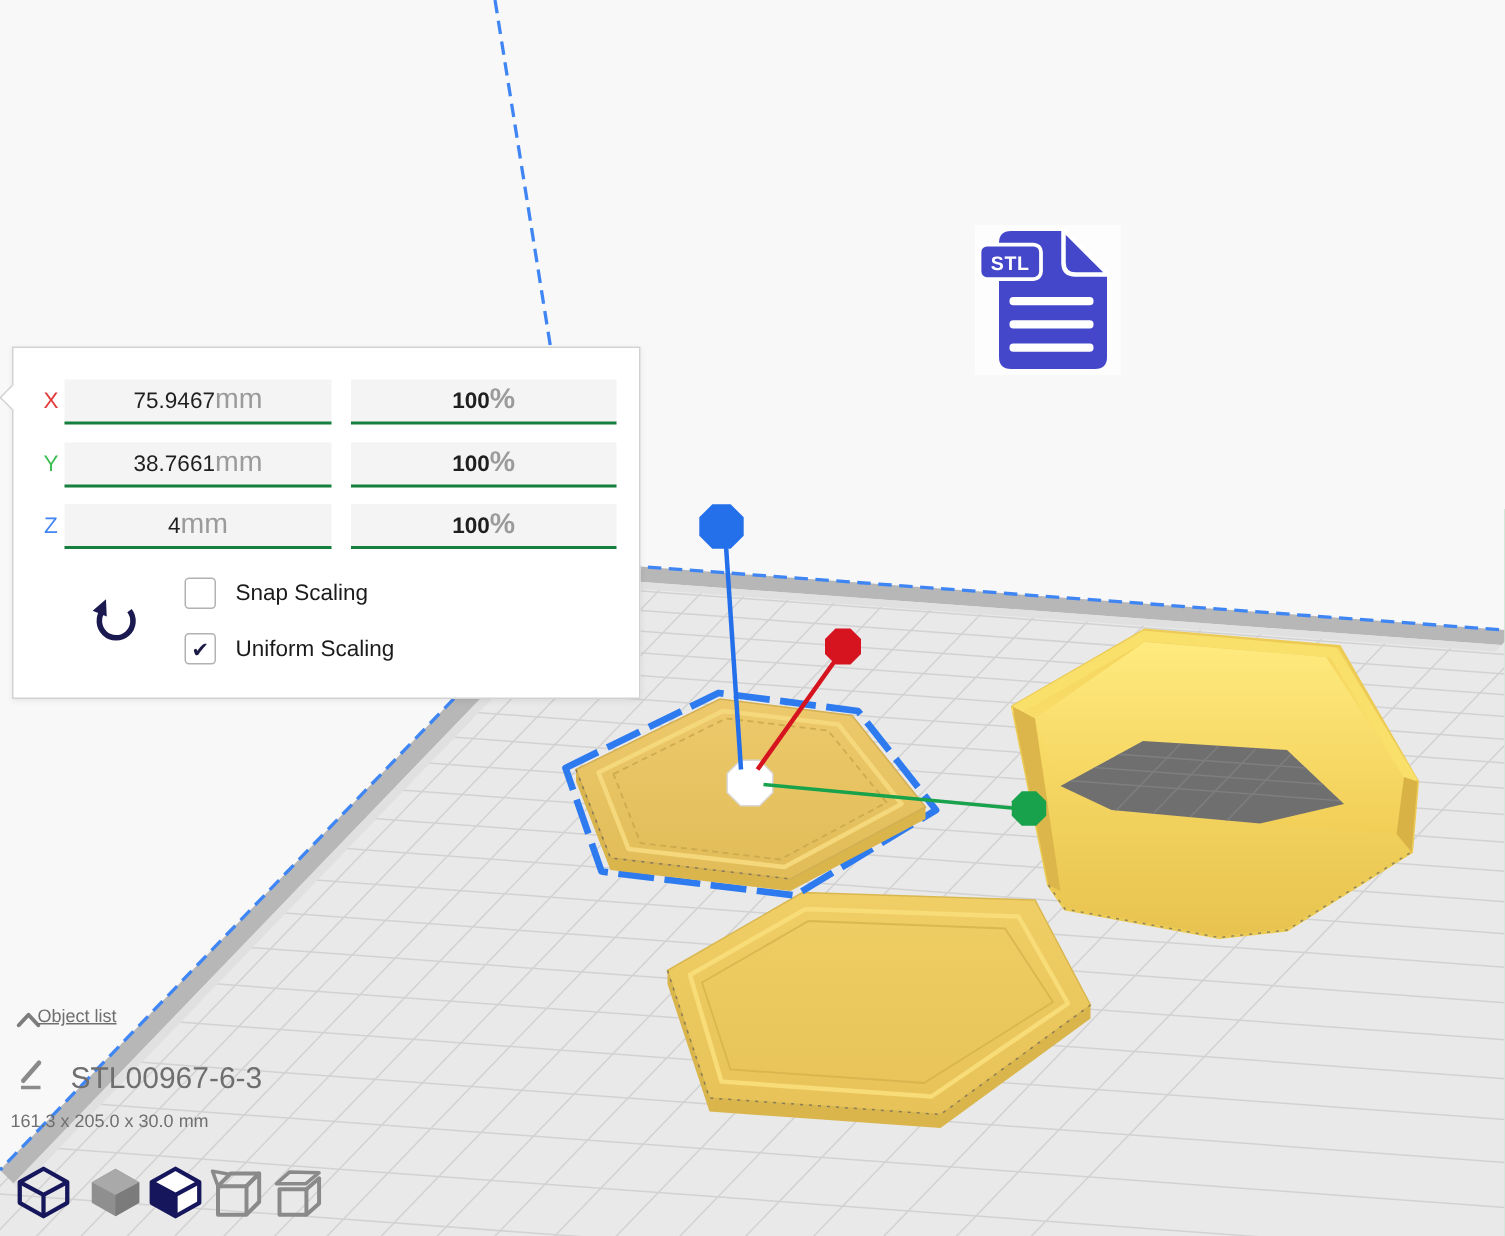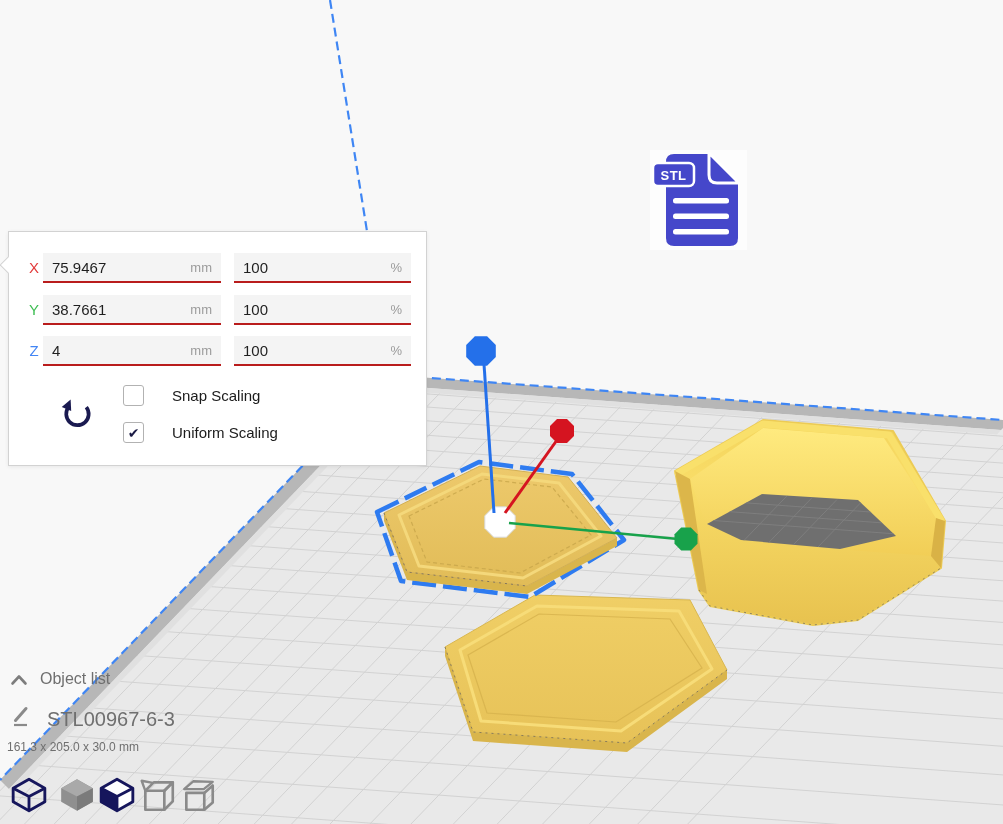--- a/index.html
+++ b/index.html
@@ -23,38 +23,38 @@
     transform:rotate(45deg);
   }
   .axis-row{position:absolute;left:0;width:100%;height:31px;}
   .axis-label{
     position:absolute;left:17px;top:6px;width:16px;text-align:center;
     font-size:15px;
   }
   .ax-x{color:#e23b3b}.ax-y{color:#3dbd52}.ax-z{color:#4285f4}
   .field{
     position:absolute;left:34px;top:0;width:178px;height:30px;
-    background:#f4f4f4;border-bottom:2px solid #b91c1c;
-    display:flex;align-items:center;justify-content:space-between;
+    background:#f4f4f4;border-bottom:2px solid #15803d;
+    display:flex;align-items:center;justify-content:center;
     padding:0 9px;cursor:text;
   }
-  .field2{left:225px;width:177px;}
+  .field2{left:225px;width:177px;font-weight:bold;}
   .field .val{font-size:15px;color:#1f1f1f;}
-  .field .unit{font-size:13px;color:#9b9b9b;}
-  .check-row{position:absolute;left:114px;display:flex;align-items:center;gap:28px;cursor:pointer;}
+  .field .unit{font-size:19px;color:#9b9b9b;}
+  .check-row{position:absolute;left:114px;display:flex;align-items:center;gap:13px;cursor:pointer;}
   .checkbox{
     width:21px;height:21px;border:1px solid #b2b2b2;border-radius:3px;background:#fff;
     display:flex;align-items:center;justify-content:center;flex:0 0 auto;
   }
   .checkmark{font-size:14px;color:#1a1a44;line-height:1;}
   .check-label{font-size:15px;color:#1b1b1b;}
   .reset-btn{position:absolute;left:50px;top:166px;width:36px;height:36px;cursor:pointer;}
 
   
-  .obj-header{position:absolute;left:40px;top:670px;font-size:16px;color:#6f6f6f;}
+  .obj-header{position:absolute;left:25px;top:670px;font-size:12px;color:#6f6f6f;text-decoration:underline;}
   .obj-chevron{position:absolute;left:9px;top:672px;}
   .obj-pencil{position:absolute;left:11px;top:705px;}
   .obj-item{position:absolute;left:47px;top:708px;font-size:20px;color:#6f6f6f;}
   .obj-dims{position:absolute;left:7px;top:740px;font-size:12px;color:#6f6f6f;}
   .mesh-bar{position:absolute;left:8px;top:776px;width:220px;height:42px;}
   .mesh-bar svg{position:absolute;top:0;cursor:pointer;}
 </style>
 </head>
 <body>
 

